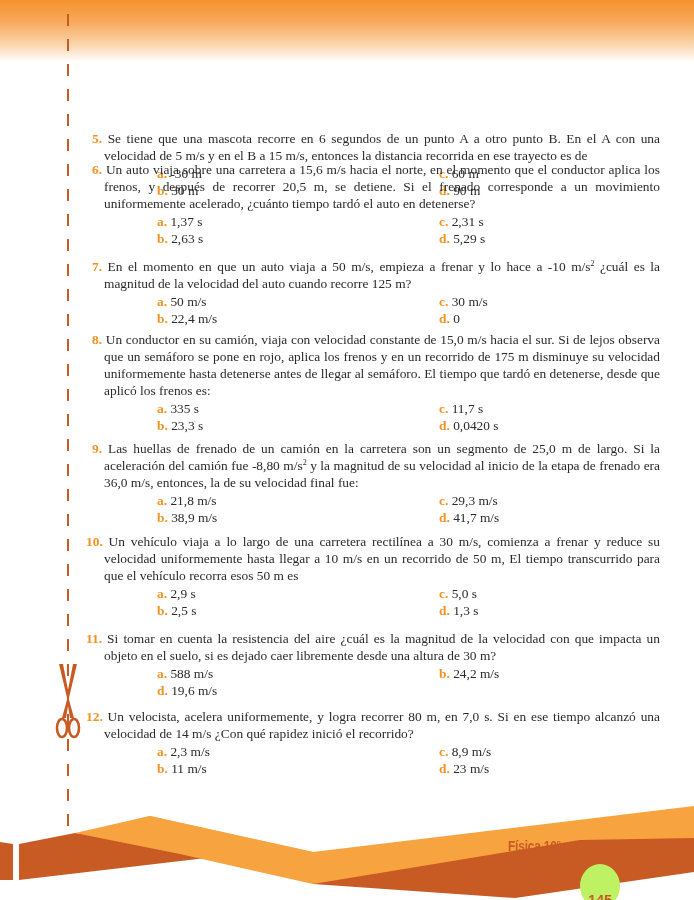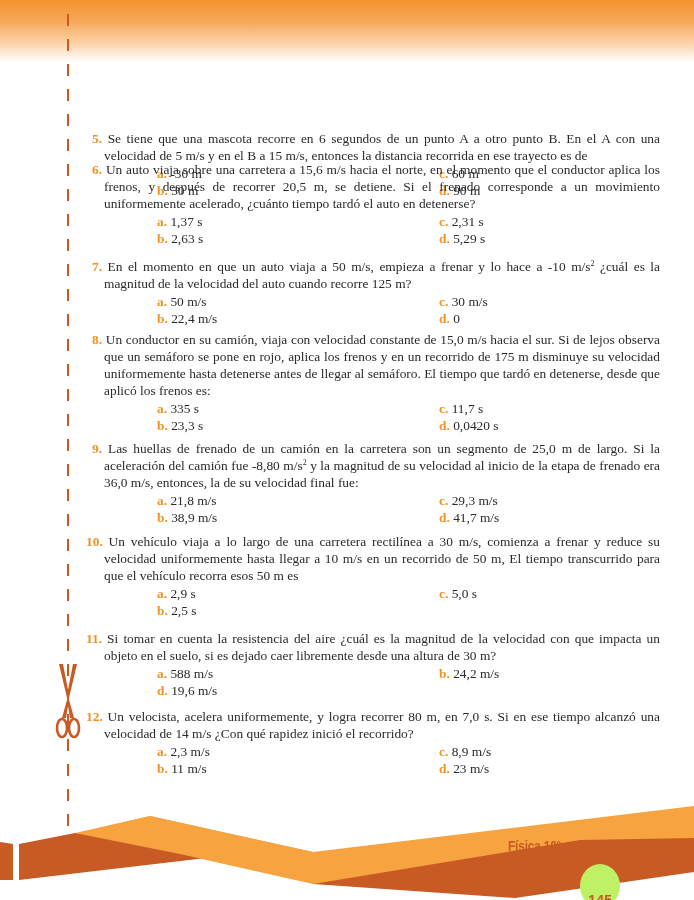--- a/index.html
+++ b/index.html
@@ -145,20 +145,21 @@
 
   <div class="question" style="top:533px;">
     <div class="q-text">
       <span class="q-num wide">10.</span>
       <span>Un vehículo viaja a lo largo de una carretera rectilínea a 30 m/s, comienza a frenar y reduce su velocidad uniformemente hasta llegar a 10 m/s en un recorrido de 50 m, El tiempo transcurrido para que el vehículo recorra esos 50 m es</span>
     </div>
     <div class="options">
       <div class="opt"><span class="opt-letter">a.</span> <span>2,9 s</span></div>
       <div class="opt"><span class="opt-letter">c.</span> <span>5,0 s</span></div>
       <div class="opt"><span class="opt-letter">b.</span> <span>2,5 s</span></div>
+      <div class="opt"><span class="opt-letter">d.</span> <span>1,3 s</span></div>
     </div>
   </div>
 
   <div class="question" style="top:630px;">
     <div class="q-text">
       <span class="q-num wide">11.</span>
       <span>Si tomar en cuenta la resistencia del aire ¿cuál es la magnitud de la velocidad con que impacta un objeto en el suelo, si es dejado caer libremente desde una altura de 30 m?</span>
     </div>
     <div class="options">
       <div class="opt"><span class="opt-letter">a.</span> <span>588 m/s</span></div>

